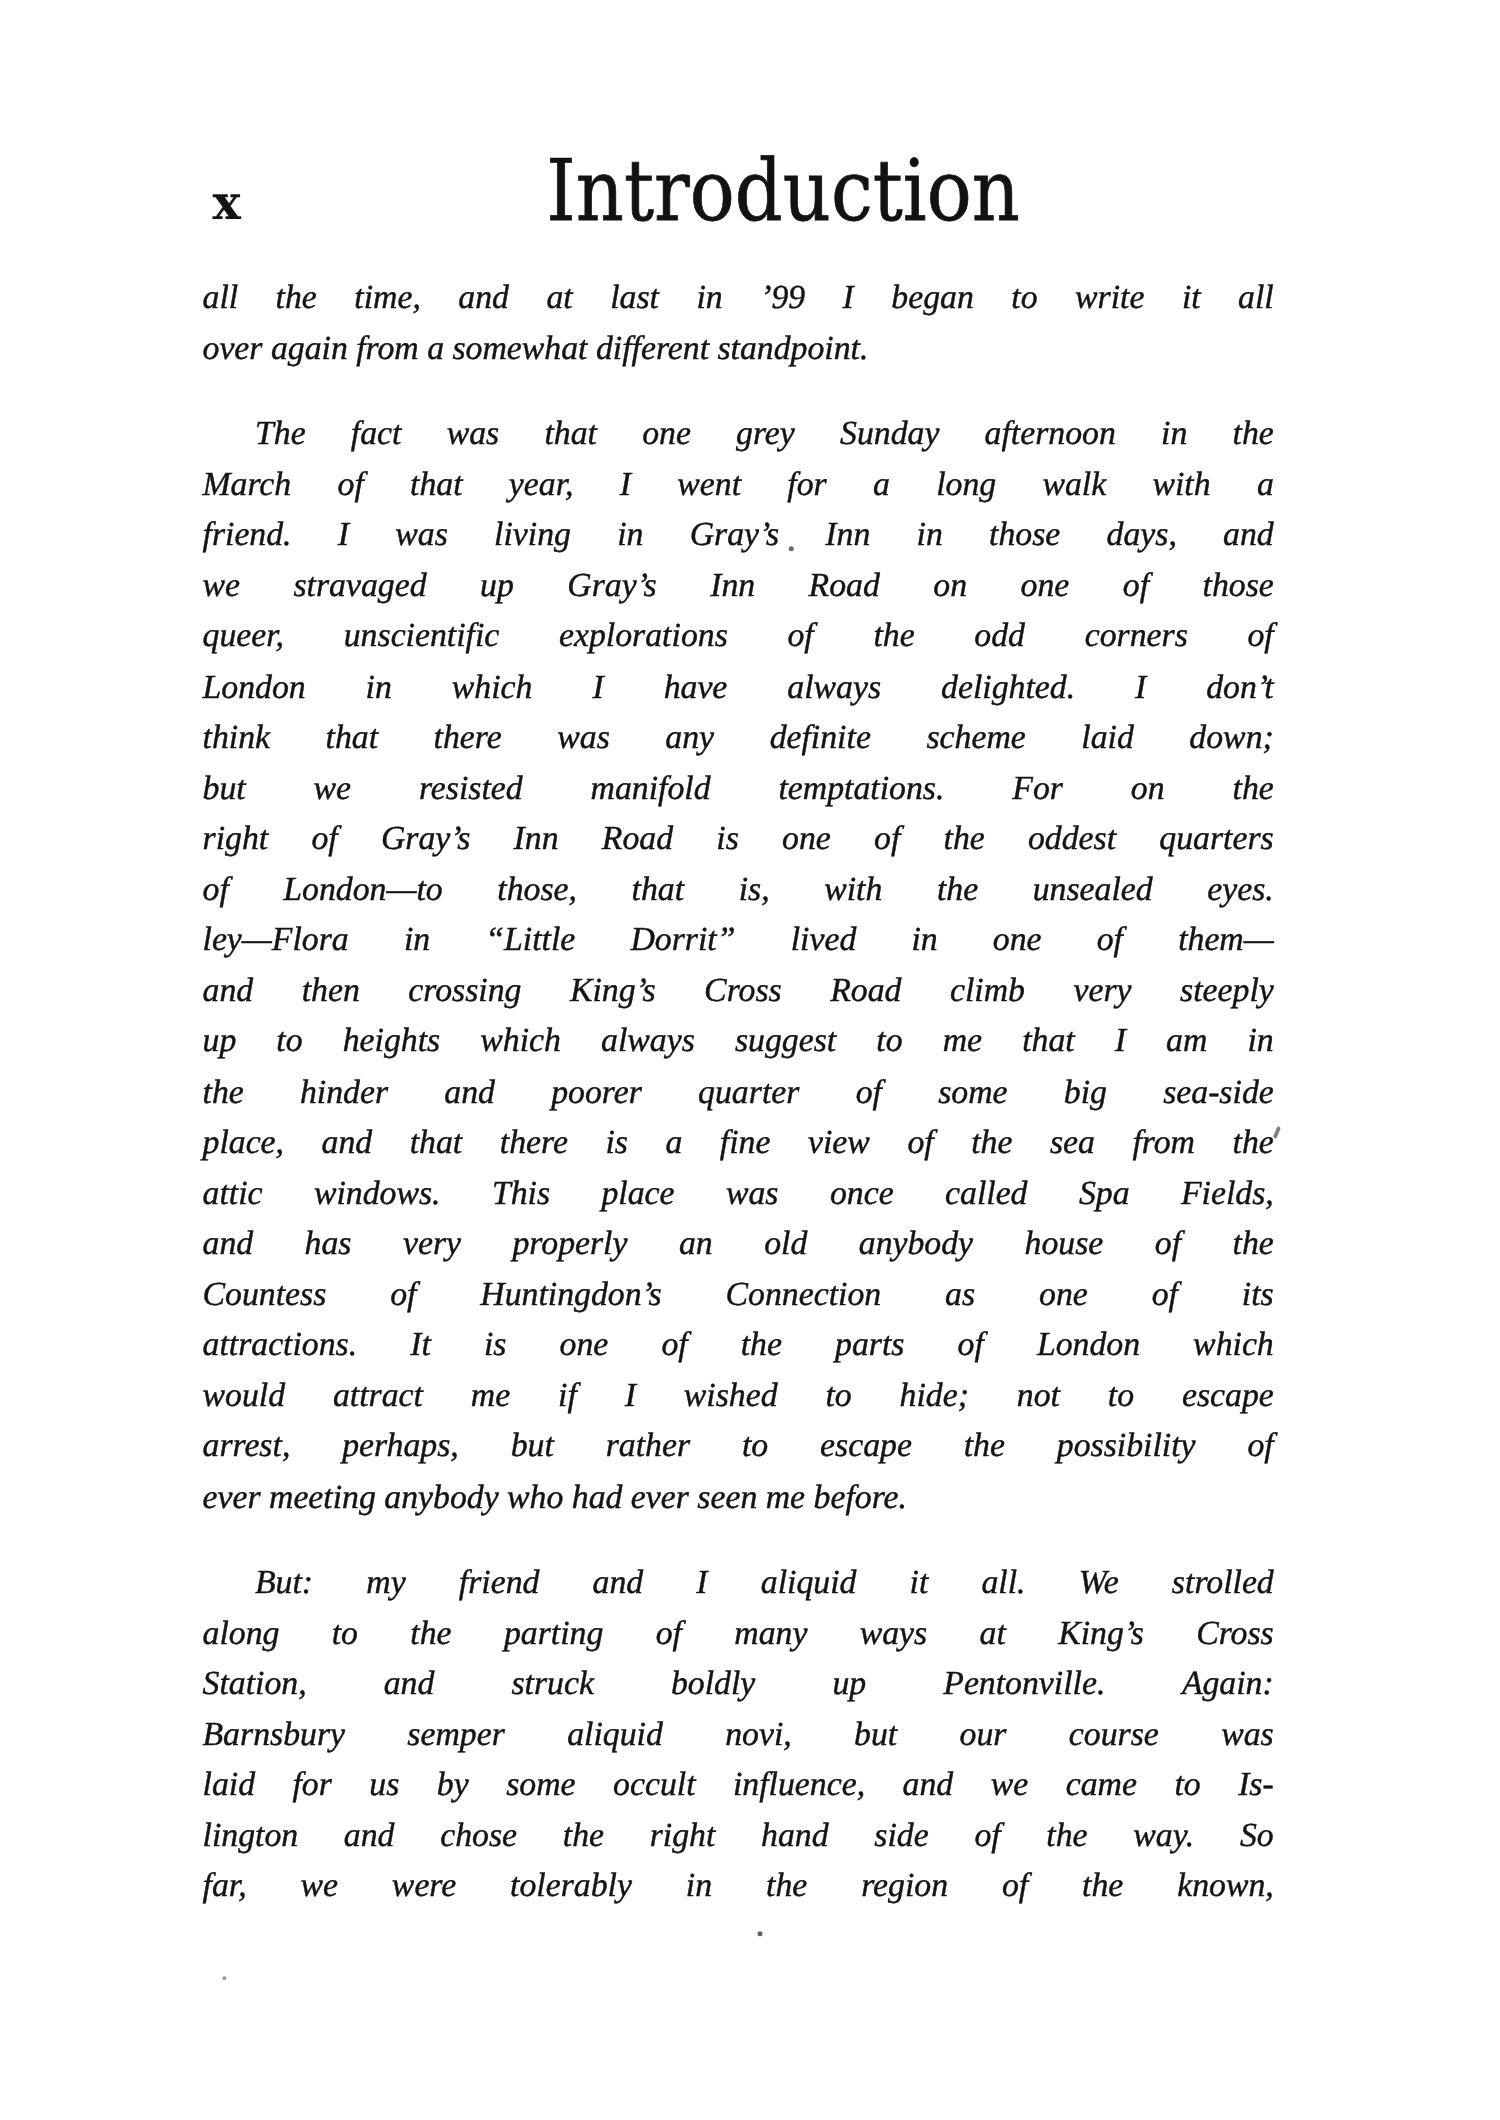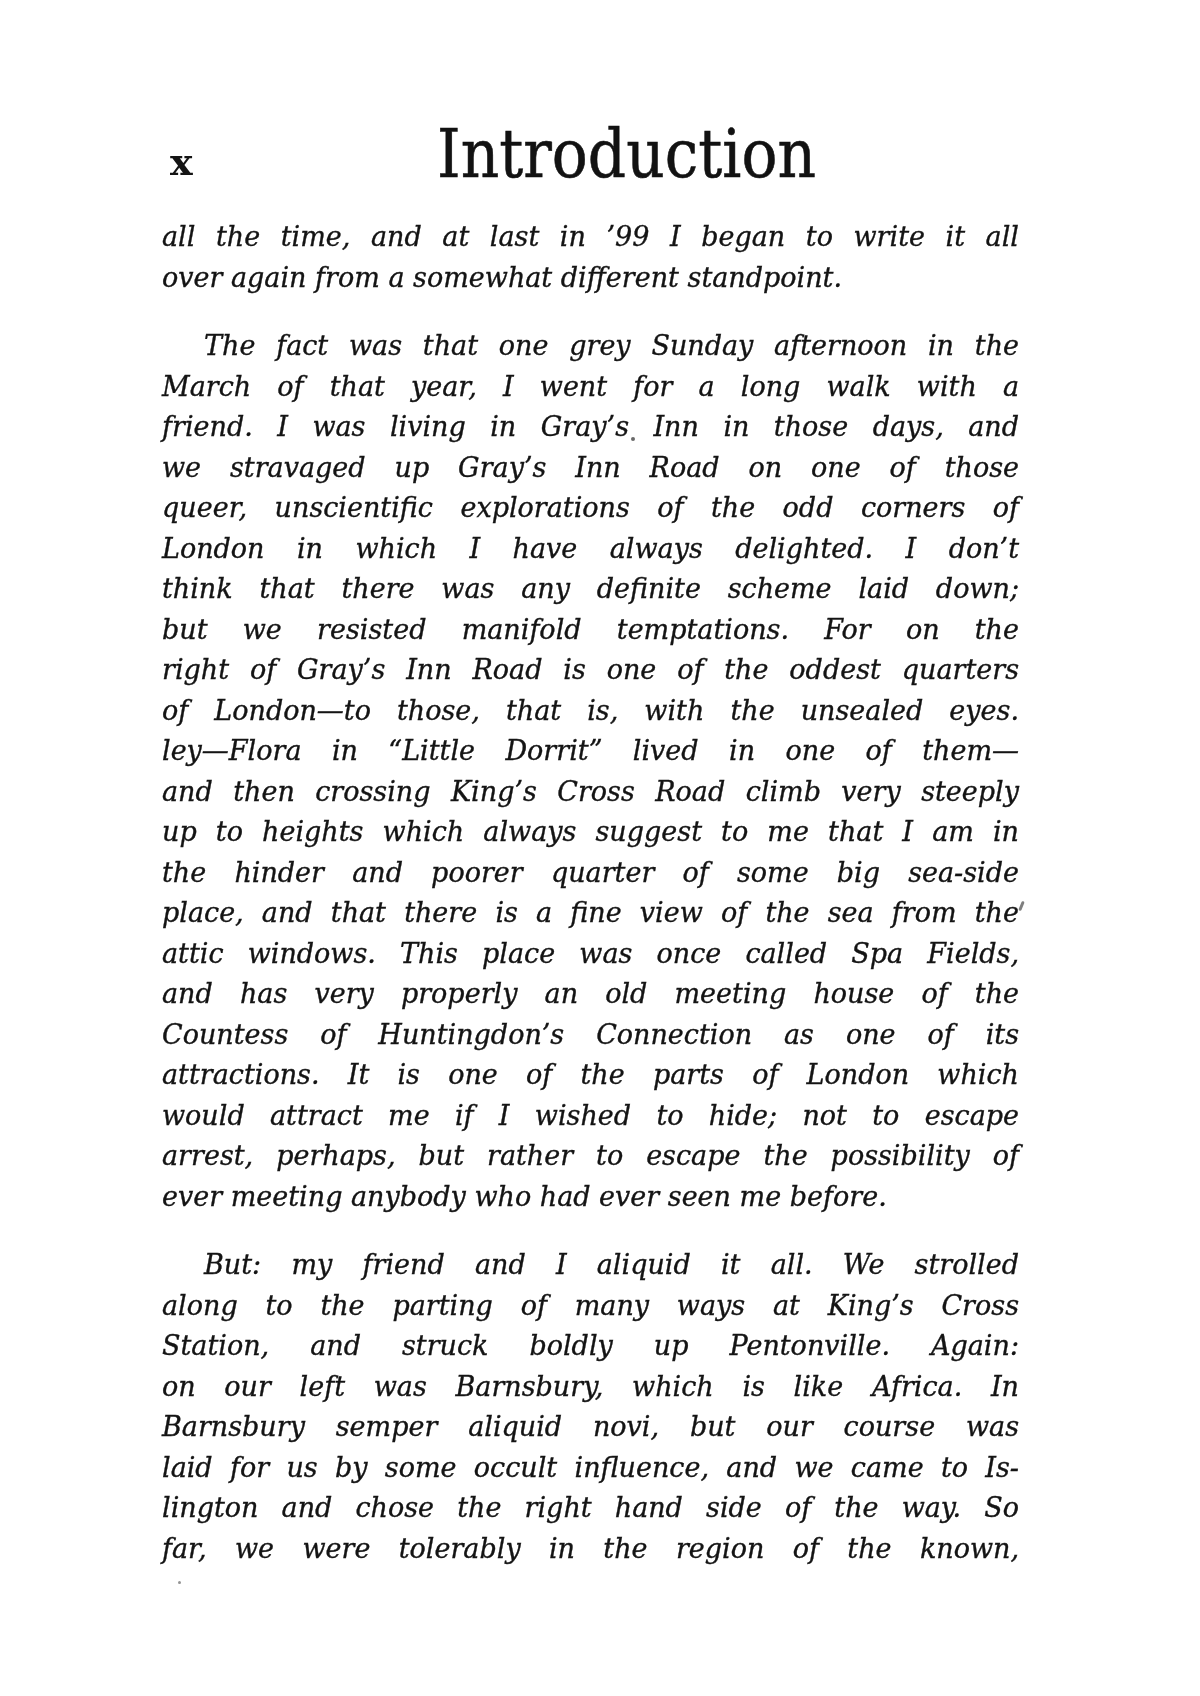--- a/index.html
+++ b/index.html
@@ -44,20 +44,21 @@
     font:italic 400 27px/40.5px "DejaVu Serif", serif;
     color:#141414;
     -webkit-text-stroke:0.35px #141414;
   }
   .line {
     text-align:justify;
     text-align-last:justify;
     white-space:nowrap;
     height:40.5px;
     overflow:visible;
+    font-family:Liberation Serif, serif;
   }
   .line.indent { text-indent:42px;margin-top:28px; }
   .line.end { text-align-last:left; white-space:normal; }
   
   .artifact { position:absolute; background:#2a2a2a; }
   .art-tick {
     left:1020px; top:901px;
     width:3px; height:10px;
     border-radius:2px;
     transform:rotate(22deg);
@@ -87,30 +88,29 @@
     <div class="line">think that there was any definite scheme laid down;</div>
     <div class="line">but we resisted manifold temptations.  For on the</div>
     <div class="line">right of Gray’s Inn Road is one of the oddest quarters</div>
     <div class="line">of London—to those, that is, with the unsealed eyes.</div>
     <div class="line">ley—Flora in “Little Dorrit” lived in one of them—</div>
     <div class="line">and then crossing King’s Cross Road climb very steeply</div>
     <div class="line">up to heights which always suggest to me that I am in</div>
     <div class="line">the hinder and poorer quarter of some big sea-side</div>
     <div class="line">place, and that there is a fine view of the sea from the</div>
     <div class="line">attic windows.  This place was once called Spa Fields,</div>
-    <div class="line">and has very properly an old meeting house of the</div>
+    <div class="line">and has very properly an old anybody house of the</div>
     <div class="line">Countess of Huntingdon’s Connection as one of its</div>
     <div class="line">attractions.  It is one of the parts of London which</div>
     <div class="line">would attract me if I wished to hide; not to escape</div>
     <div class="line">arrest, perhaps, but rather to escape the possibility of</div>
     <div class="line end">ever meeting anybody who had ever seen me before.</div>
     <div class="line indent">But: my friend and I aliquid it all.  We strolled</div>
     <div class="line">along to the parting of many ways at King’s Cross</div>
     <div class="line">Station, and struck boldly up Pentonville.  Again:</div>
-    <div class="line">on our left was Barnsbury, which is like Africa.  In</div>
     <div class="line">Barnsbury semper aliquid novi, but our course was</div>
     <div class="line">laid for us by some occult influence, and we came to Is-</div>
     <div class="line">lington and chose the right hand side of the way.  So</div>
     <div class="line">far, we were tolerably in the region of the known,</div>
   </div>
 
   <div class="artifact art-tick"></div>
   <div class="artifact art-dot-a"></div>
   <div class="artifact art-dot-b"></div>
   <div class="artifact art-dot-c"></div>

